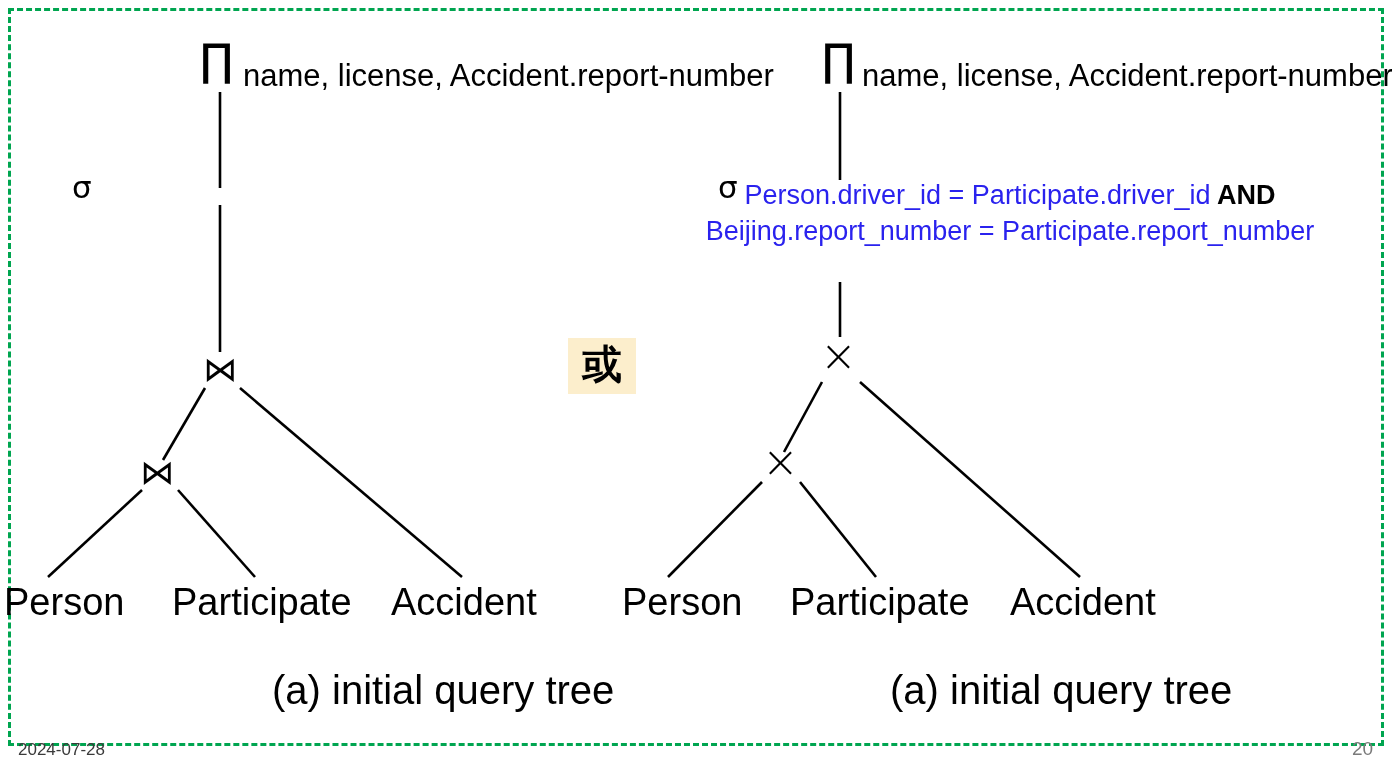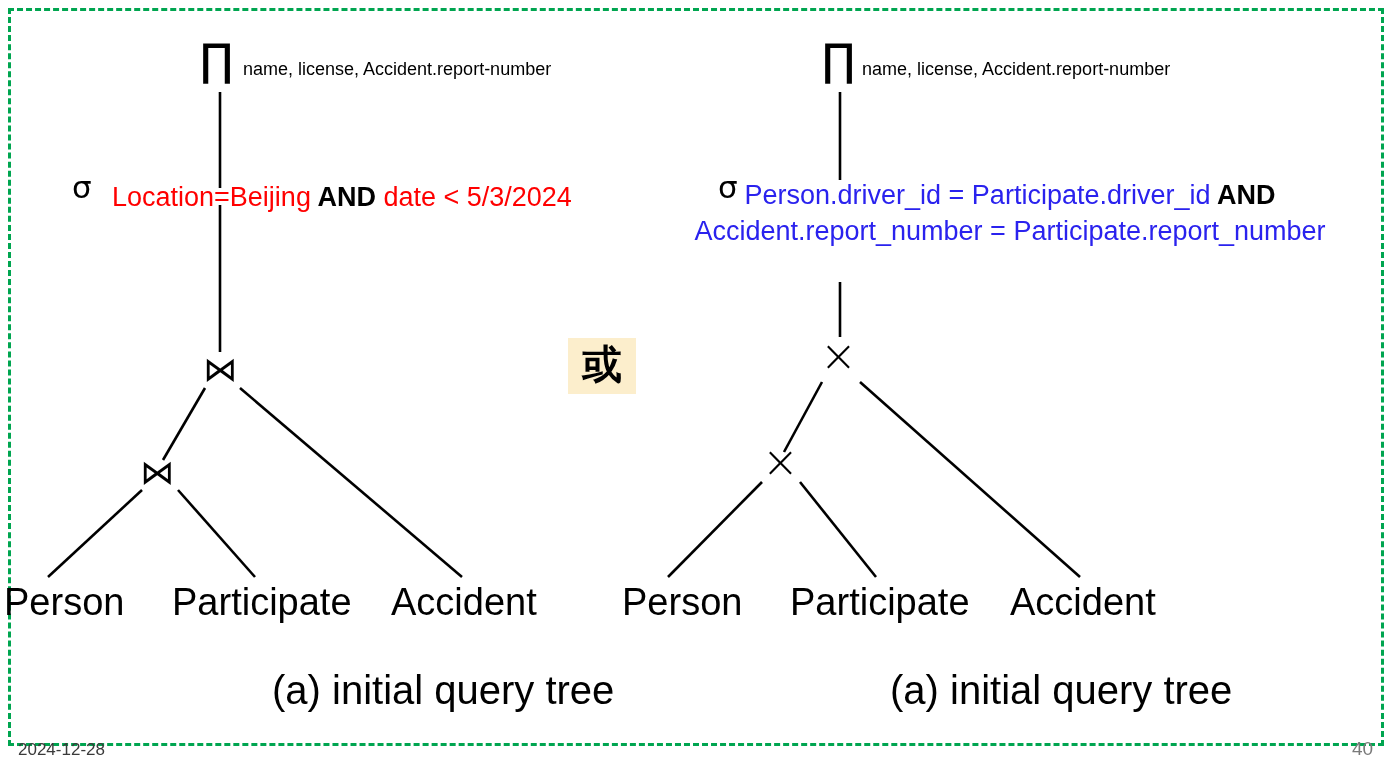--- a/index.html
+++ b/index.html
@@ -33,21 +33,21 @@
     white-space:nowrap;
     line-height:1;
   }
   .proj-sym{
     font-size:44px;
     font-family:"DejaVu Sans", sans-serif;
     font-weight:400;
     line-height:1;
   }
   .proj-args{
-    font-size:18px;
+    font-size:31px;
   }
   .sel-sym{
     font-size:31px;
     font-family:"DejaVu Sans", sans-serif;
   }
   .cond{
     font-size:27px;
     line-height:1.32;
   }
   .red{color:#ff0000;}
@@ -115,23 +115,20 @@
       <line x1="860" y1="382" x2="1080" y2="577"></line>
       <line x1="762" y1="482" x2="668" y2="577"></line>
       <line x1="800" y1="482" x2="876" y2="577"></line>
     </g>
   </svg>
 
   <div class="lbl proj-sym" style="left:200px;top:38px;">∏</div>
   <div class="lbl proj-args" style="left:243px;top:60px;">name, license, Accident.report-number</div>
 
   <div class="lbl sel-sym" style="left:72px;top:172px;">σ</div>
-  <div class="lbl cond" style="left:112px;top:180px;">
-    <span class="red">Location=Beijing</span><span class="bk"> AND </span><span class="red">date &lt; 5/3/2024</span>
-  </div>
 
   <div class="op-join" style="left:203px;top:352px;">⋈</div>
   <div class="op-join" style="left:140px;top:455px;">⋈</div>
 
   <div class="lbl rel" style="left:4px;top:583px;">Person</div>
   <div class="lbl rel" style="left:172px;top:583px;">Participate</div>
   <div class="lbl rel" style="left:391px;top:583px;">Accident</div>
 
   <div class="lbl caption" style="left:272px;top:670px;">(a) initial query tree</div>
 
@@ -140,29 +137,29 @@
   <div class="lbl proj-sym" style="left:822px;top:38px;">∏</div>
   <div class="lbl proj-args" style="left:862px;top:60px;">name, license, Accident.report-number</div>
 
   <div class="lbl sel-sym" style="left:718px;top:172px;">σ</div>
 
   <div class="lbl cond cond-center" style="left:680px;top:178px;width:660px;">
     <div>
       <span class="blue">Person.driver_id = Participate.driver_id</span><span class="bk">  AND</span>
     </div>
     <div>
-      <span class="blue">Accident.report_number = Participate.report_number</span>
+      <span class="blue">Beijing.report_number = Participate.report_number</span>
     </div>
   </div>
 
   <div class="op-cross" style="left:820px;top:334px;">×</div>
   <div class="op-cross" style="left:762px;top:440px;">×</div>
 
   <div class="lbl rel" style="left:622px;top:583px;">Person</div>
   <div class="lbl rel" style="left:790px;top:583px;">Participate</div>
   <div class="lbl rel" style="left:1010px;top:583px;">Accident</div>
 
   <div class="lbl caption" style="left:890px;top:670px;">(a) initial query tree</div>
 
-  <div class="footer-date" style="left:18px;top:740px;">2024-12-28</div>
-  <div class="footer-page" style="left:1352px;top:738px;">40</div>
+  <div class="footer-date" style="left:18px;top:740px;">2024-07-28</div>
+  <div class="footer-page" style="left:1352px;top:738px;">20</div>
 
 </div>
 
 </body></html>

